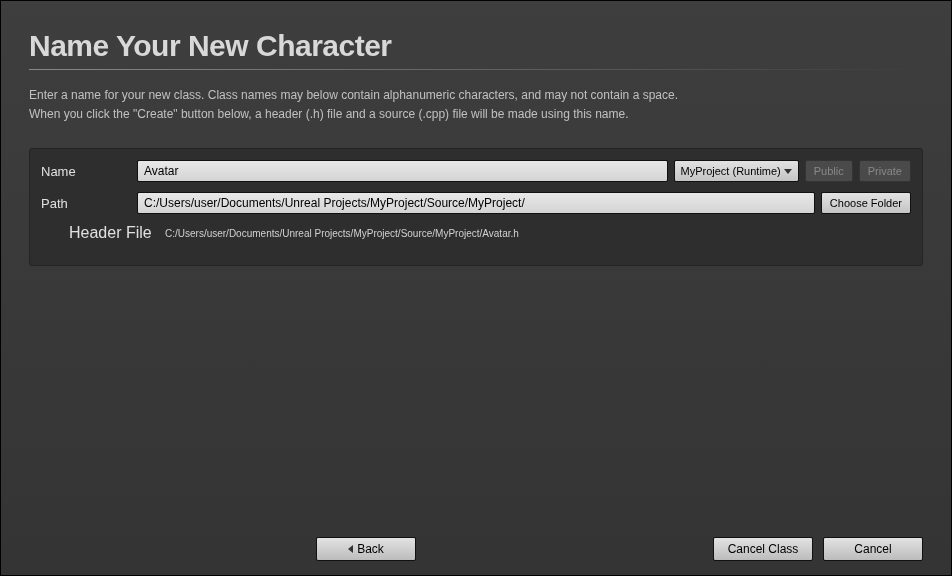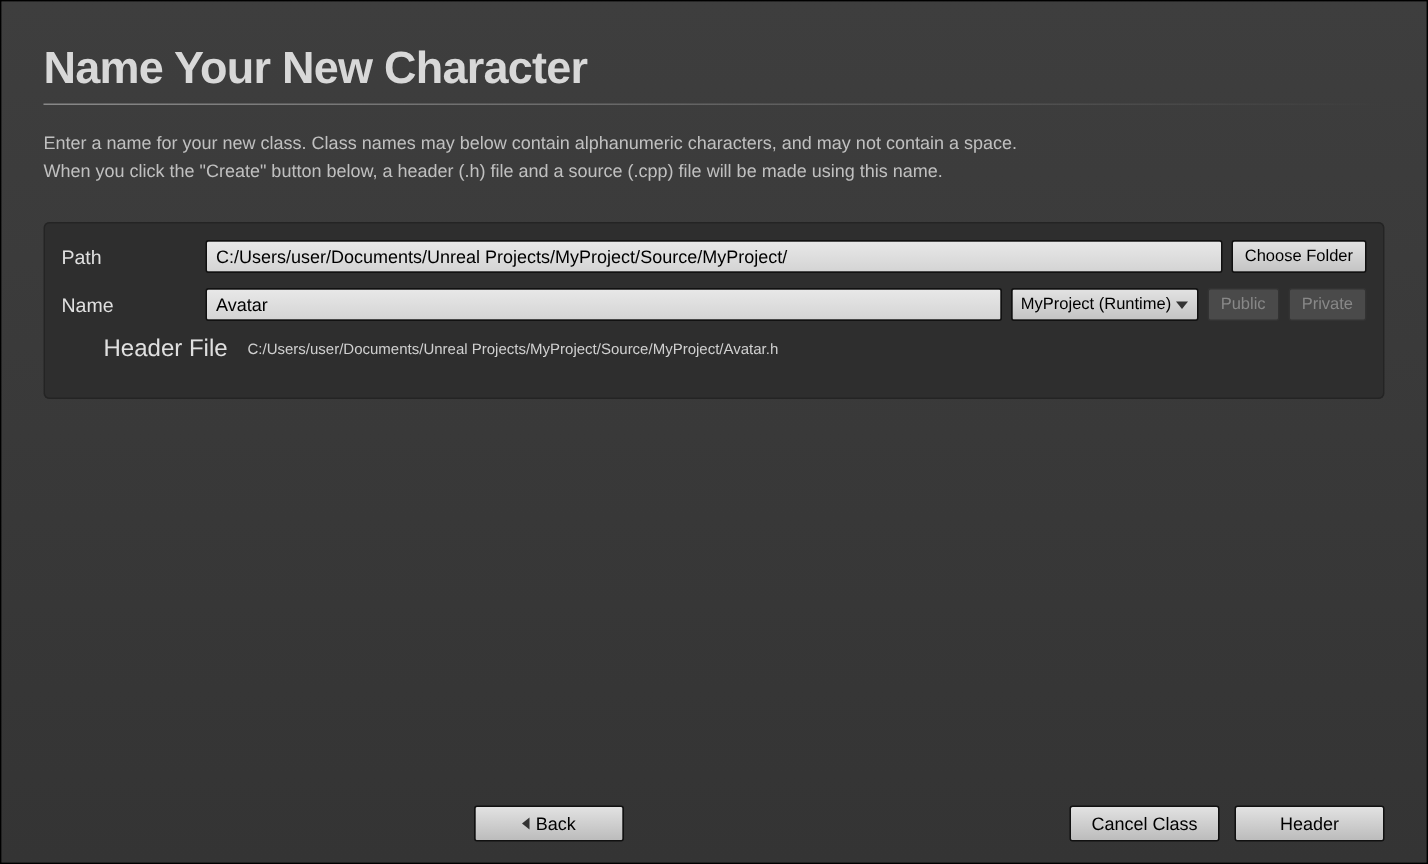--- a/index.html
+++ b/index.html
@@ -205,53 +205,53 @@
   <div class="window-body">
     <div class="heading">Name Your New Character</div>
     <div class="heading-underline"></div>
     <div class="description">
       <div>Enter a name for your new class. Class names may below contain alphanumeric characters, and may not contain a space.</div>
       <div>When you click the "Create" button below, a header (.h) file and a source (.cpp) file will be made using this name.</div>
     </div>
 
     <div class="form-panel">
       <div class="form-row">
-        <div class="label">Path</div>
-        <input class="text-input" type="text" value="C:/Users/user/Documents/Unreal Projects/MyProject/Source/MyProject/" style="">
-        <div class="btn-small">Choose Folder</div>
-      </div>
-
-      <div class="form-row">
         <div class="label">Name</div>
         <input class="text-input" type="text" value="Avatar" style="">
         <div class="dropdown-btn">
           <span>MyProject (Runtime)</span>
           <span class="chevron-down"></span>
         </div>
         <div class="btn-small disabled">Public</div>
         <div class="btn-small disabled">Private</div>
       </div>
 
+      <div class="form-row">
+        <div class="label">Path</div>
+        <input class="text-input" type="text" value="C:/Users/user/Documents/Unreal Projects/MyProject/Source/MyProject/" style="">
+        <div class="btn-small">Choose Folder</div>
+      </div>
+
       <div class="readonly-row">
         <div class="label">Header File</div>
         <div class="value">C:/Users/user/Documents/Unreal Projects/MyProject/Source/MyProject/Avatar.h</div>
       </div>
 
     </div>
 
     <div class="spacer"></div>
 
     <div class="button-bar">
       <div class="center-group">
         <div class="btn">
           <span class="chevron-left"></span>
           <span>Back</span>
         </div>
       </div>
       <div class="btn">
         <span>Cancel Class</span>
       </div>
       <div class="btn">
-        <span>Header</span>
+        <span>Cancel</span>
       </div>
     </div>
   </div>
 </div>
 
 </body></html>

